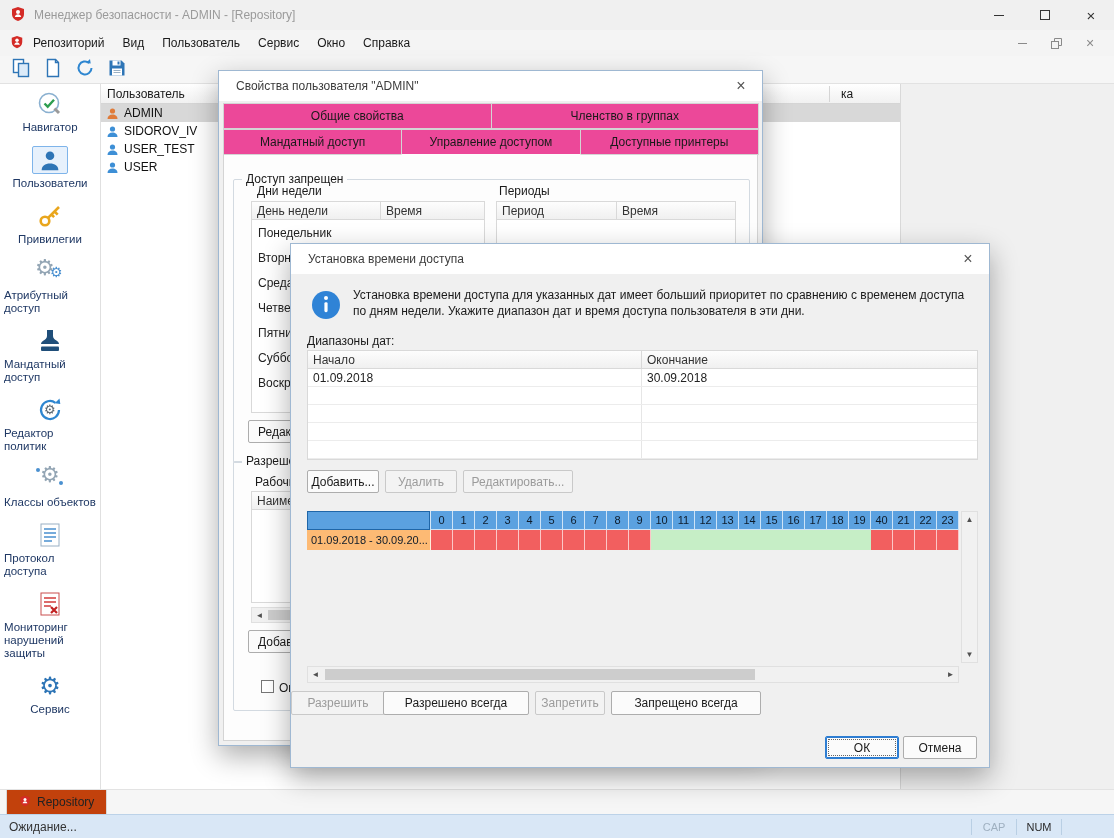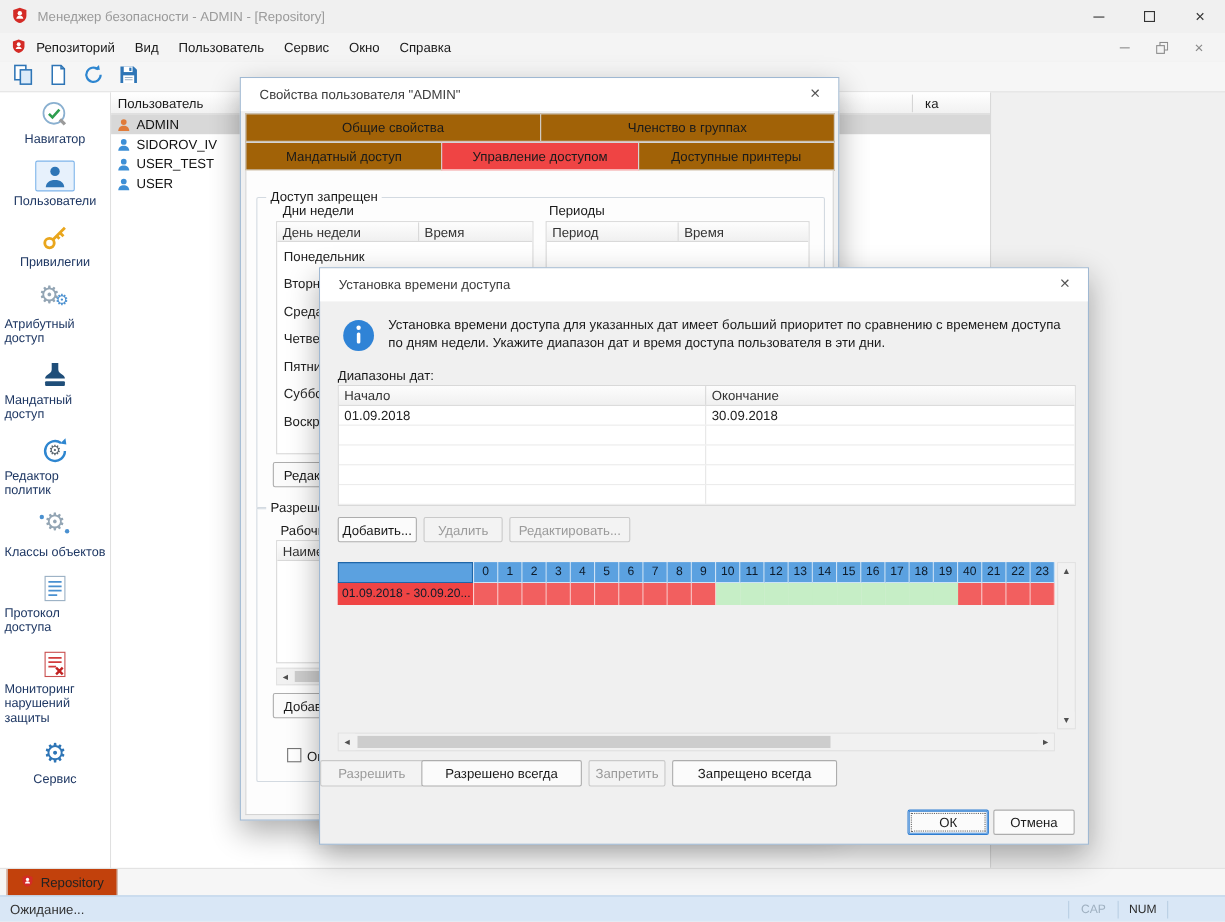--- a/index.html
+++ b/index.html
@@ -68,23 +68,23 @@
   .dialog{position:absolute;background:#f0f0f0;border:1px solid #9fb8d2;
           box-shadow:0 10px 26px rgba(0,0,0,.32)}
   .dlg-title{height:30px;background:#fff;display:flex;align-items:center;
              padding:0 10px 0 17px;color:#3c3c3c}
   .dlg-close{margin-left:auto;font-size:16px;color:#555;width:22px;text-align:center;cursor:default}
   .lbl{position:absolute;color:#1a1a1a;white-space:nowrap}
 
   
   .tabs{position:absolute;left:4px;right:4px;top:32px}
   .tabrow{display:flex;height:26px}
-  .tab{flex:1;display:flex;align-items:center;justify-content:center;background:#a16207;
+  .tab{flex:1;display:flex;align-items:center;justify-content:center;background:#ec4899;
        border:1px solid #d4d4d4;margin-right:-1px;color:#1a1a1a;white-space:nowrap;overflow:hidden}
-  .tab.active{background:#ef4444;border-bottom-color:#fdfdfd;position:relative;z-index:2}
+  .tab.active{background:#ec4899;border-bottom-color:#fdfdfd;position:relative;z-index:2}
   .tabpage{position:absolute;left:4px;right:4px;top:84px;bottom:4px;background:#fdfdfd;
            border:1px solid #d4d4d4;border-top:none}
 
   
   .groupbox{position:absolute;border:1px solid #d3dae1;border-radius:2px}
   .gb-label{position:absolute;top:-8px;left:8px;background:#fdfdfd;padding:0 4px;color:#1a1a1a;white-space:nowrap}
 
   
   .tbl{position:absolute;background:#fff;border:1px solid #d9d9d9;overflow:hidden}
   .tbl-head{display:flex;height:18px;background:linear-gradient(#fdfdfd,#f0f0f0);
@@ -106,21 +106,21 @@
   .btn.focus{border-color:#2d7dd2;box-shadow:inset 0 0 0 1px #2d7dd2;outline:1px dotted #666;outline-offset:-4px}
 
   
   .grid{position:absolute;display:flex;flex-direction:column}
   .g-row{display:flex}
   .g-corner{width:124px;height:19px;background:#5ba1e0;box-shadow:inset 0 0 0 1px #1f66a8;
             border-right:1px solid rgba(255,255,255,.75)}
   .g-head{width:22px;height:19px;background:#5ba1e0;display:flex;align-items:center;justify-content:center;
           font-size:11px;color:#0d1b2a;border-right:1px solid rgba(255,255,255,.7);
           border-bottom:1px solid rgba(255,255,255,.7)}
-  .g-label{width:124px;height:20px;background:#ef4444;display:flex;align-items:center;padding-left:4px;
+  .g-label{width:124px;height:20px;background:#fdba74;display:flex;align-items:center;padding-left:4px;
            font-size:11px;color:#0d1b2a;white-space:nowrap;overflow:hidden;
            border-right:1px solid rgba(255,255,255,.75)}
   .g-cell{width:22px;height:20px}
   .g-cell.no{background:#f25f5f;border-right:1px solid rgba(255,255,255,.65)}
   .g-cell.ok{background:#c6eec6;border-right:1px solid #c6eec6}
 
   
   .sb{position:absolute;background:#f1f1f1;border:1px solid #e0e0e0}
   .sb-arrow{position:absolute;width:15px;height:15px;display:flex;align-items:center;justify-content:center;
             font-size:8px;color:#505050;background:#f1f1f1}

